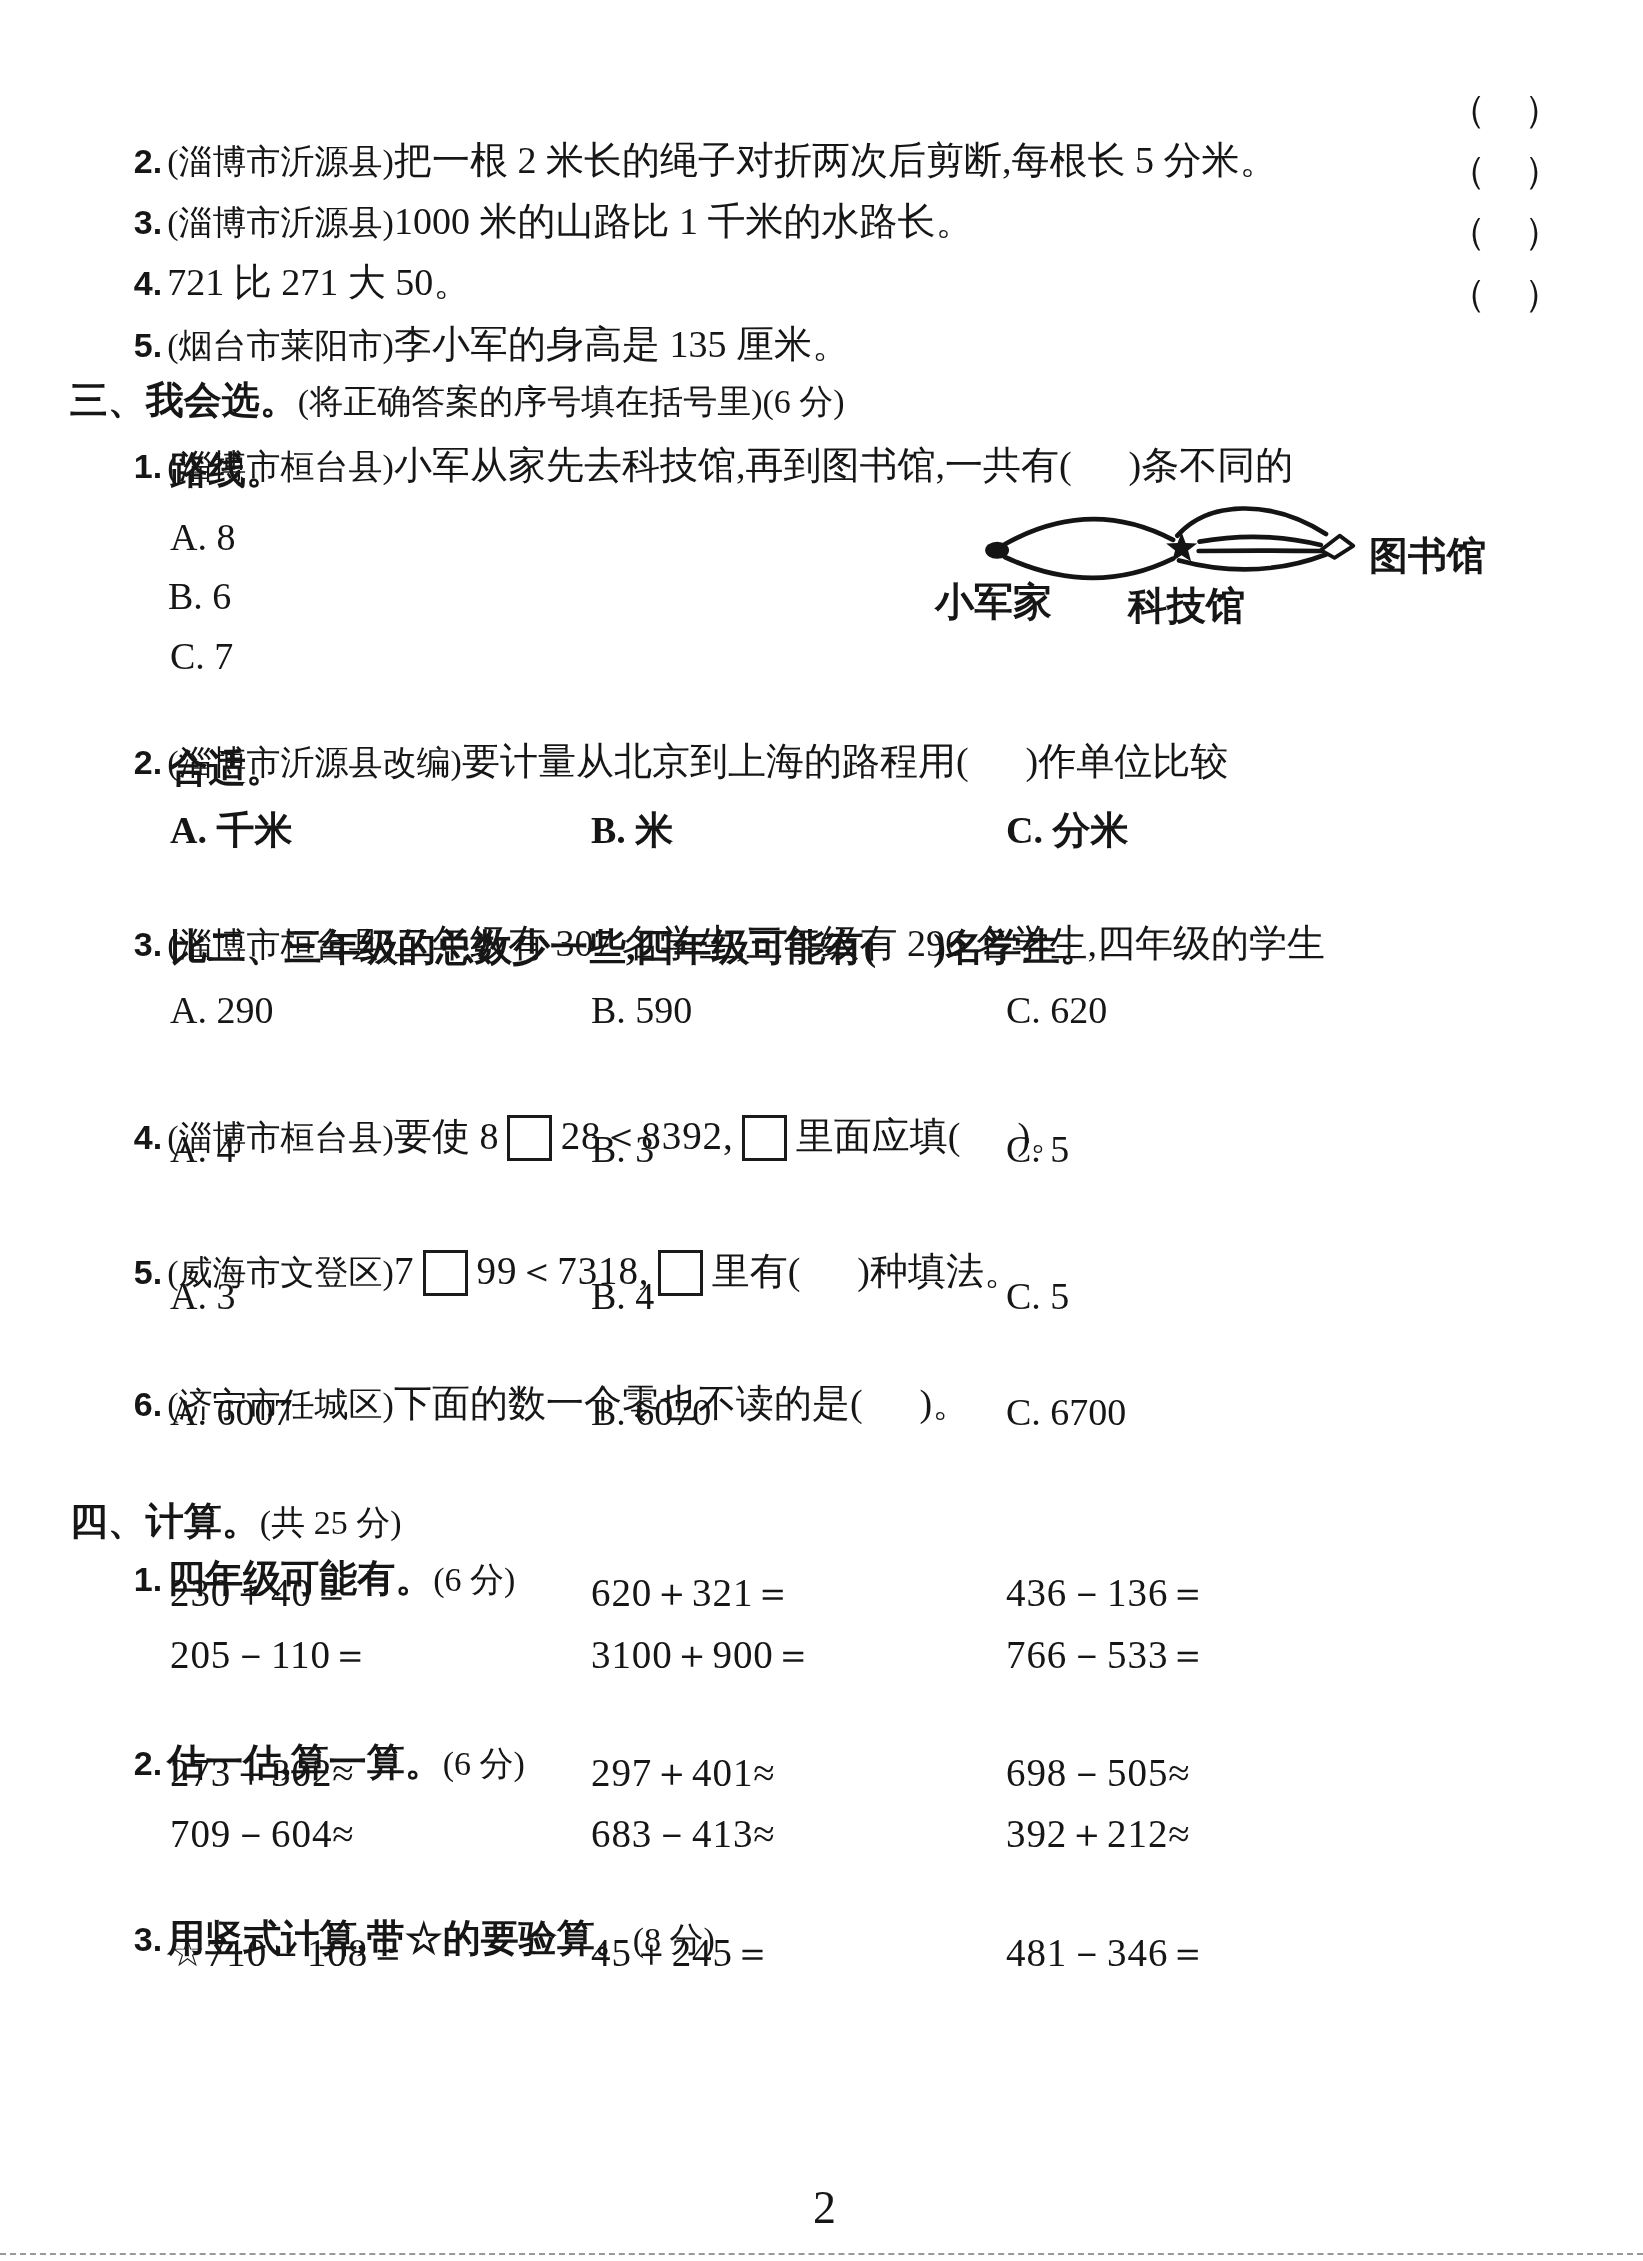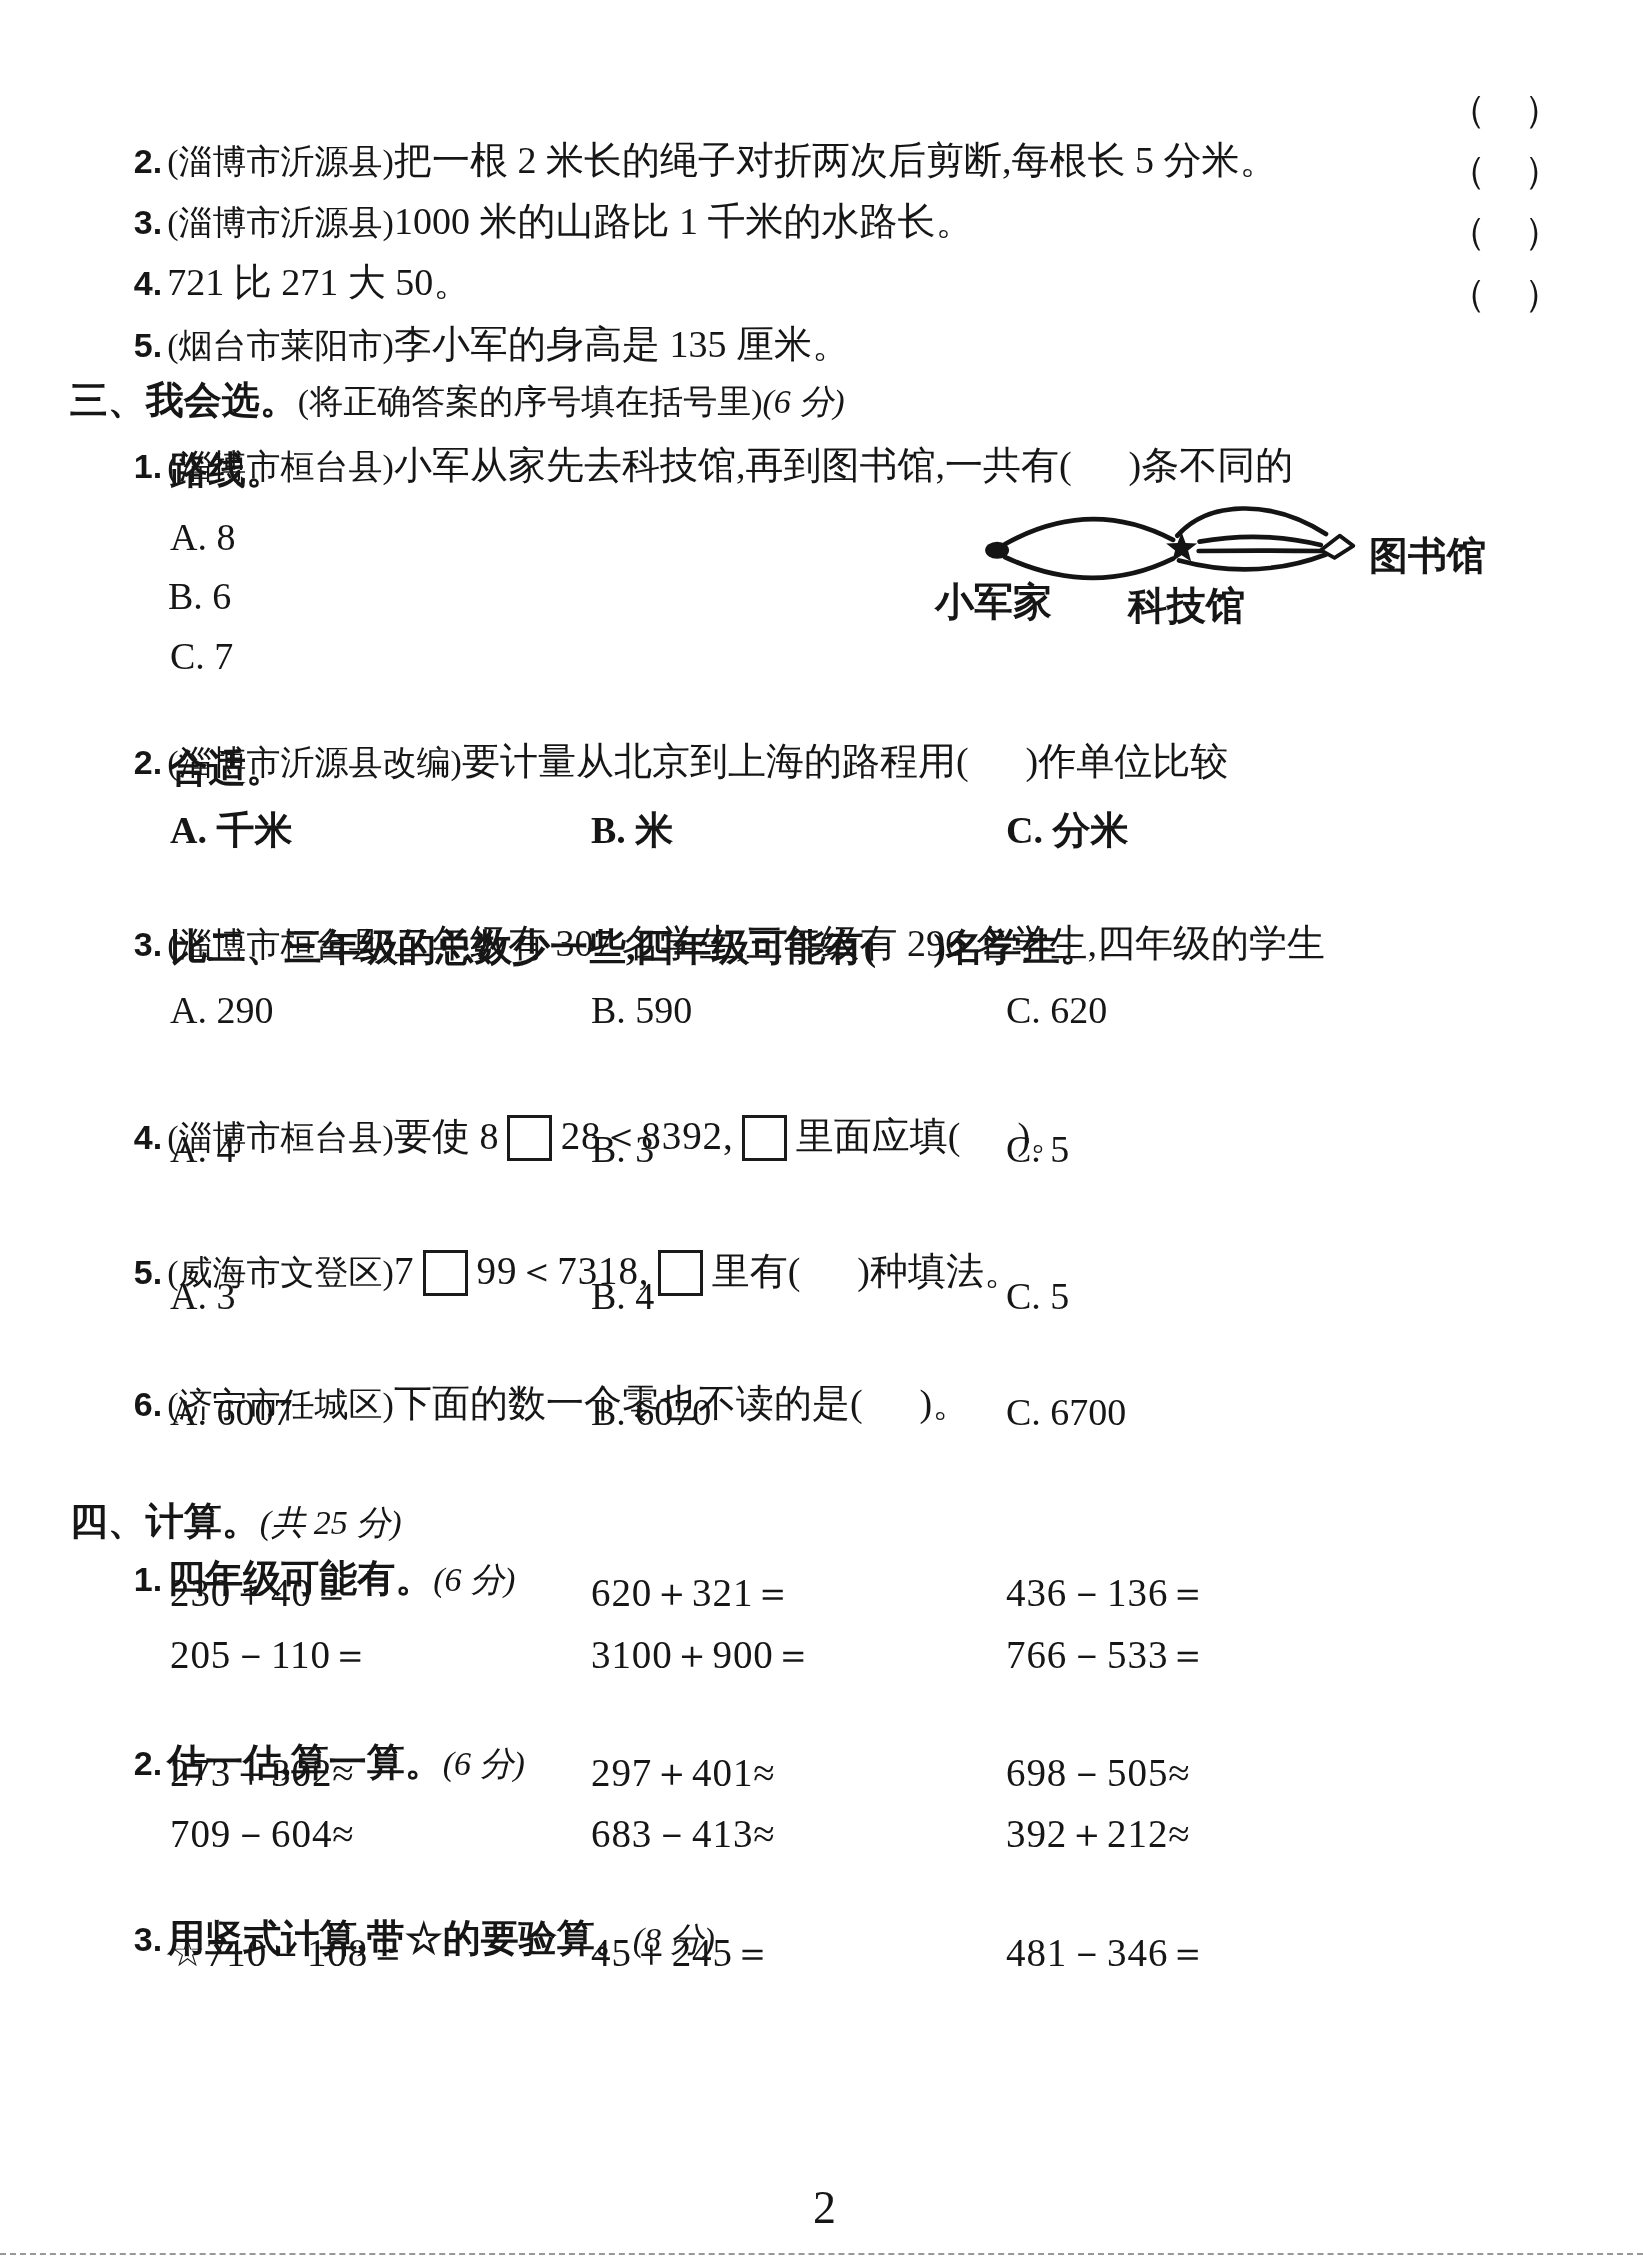--- a/index.html
+++ b/index.html
@@ -9,21 +9,21 @@
     font-family:"Liberation Serif","DejaVu Serif",serif;
     color:#161616;
   }
   .line { position:absolute; white-space:pre; line-height:51px; }
   .qnum { font-family:"Liberation Sans","DejaVu Sans",sans-serif; font-weight:700; font-size:34px; margin-right:5.1px; }
   .src  { font-size:34px; font-weight:400; }
   .qt   { font-size:38px; font-weight:400; }
   .wrap { font-size:38px; font-weight:700; }
   .hname  { font-size:38px; font-weight:600; }
   .hnote  { font-size:34px; font-weight:400; }
-  .hscore { font-size:34px; font-weight:400;font-style:italic; }
+  .hscore { font-size:34px; font-weight:400; }
   .subtitle { font-size:38px; font-weight:700; }
   .opt  { font-size:38px; font-weight:400; }
   .optb { font-weight:700; }
   .eq   { font-size:39px; font-weight:400; letter-spacing:0.9px; }
   .bracket { font-size:38px; font-weight:400; }
   .box {
     display:inline-block; width:45px; height:46px;
     border:3.4px solid #1b1b1b; background:#fff;
     vertical-align:-12px; margin:0 8.6px;
   }

